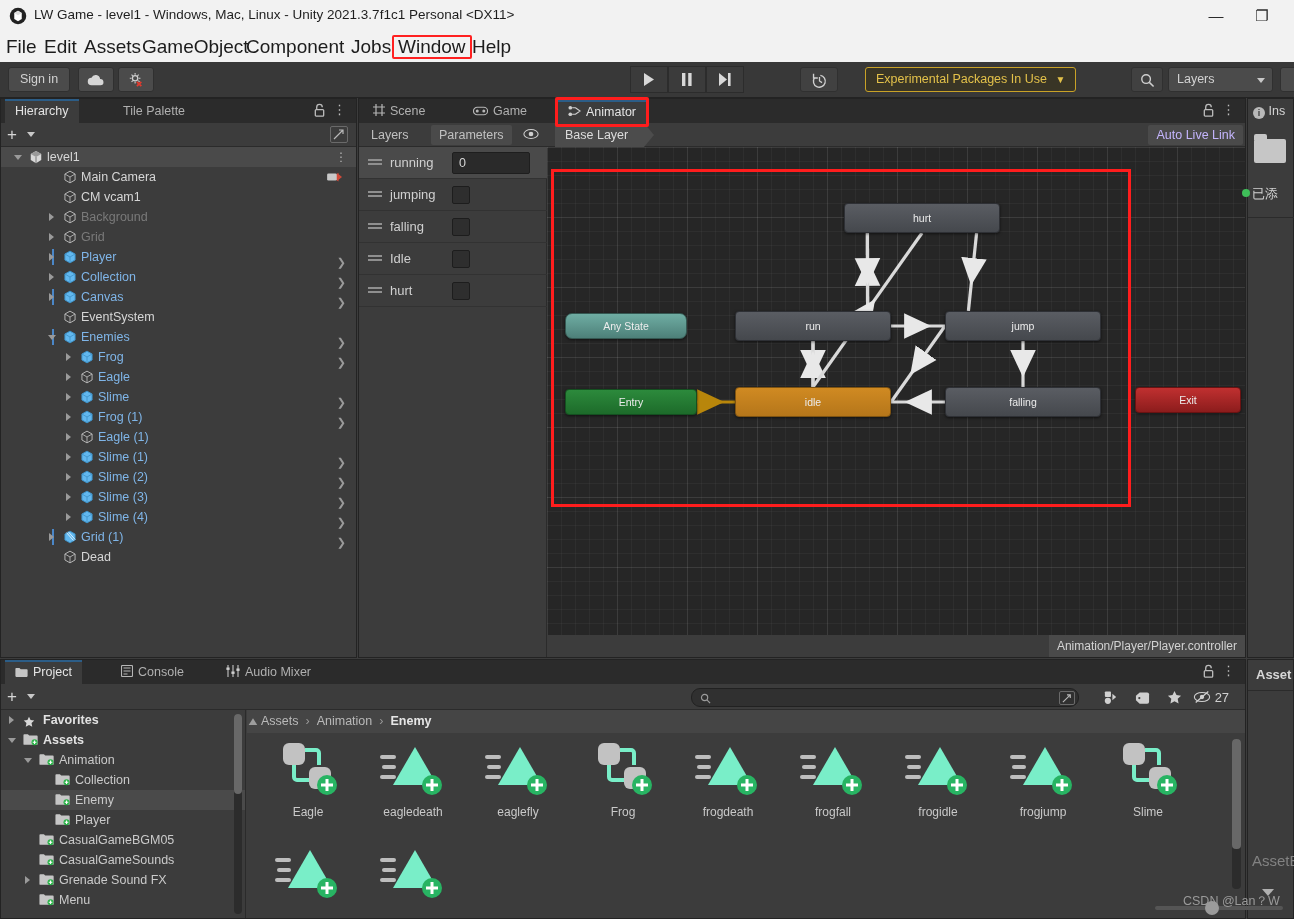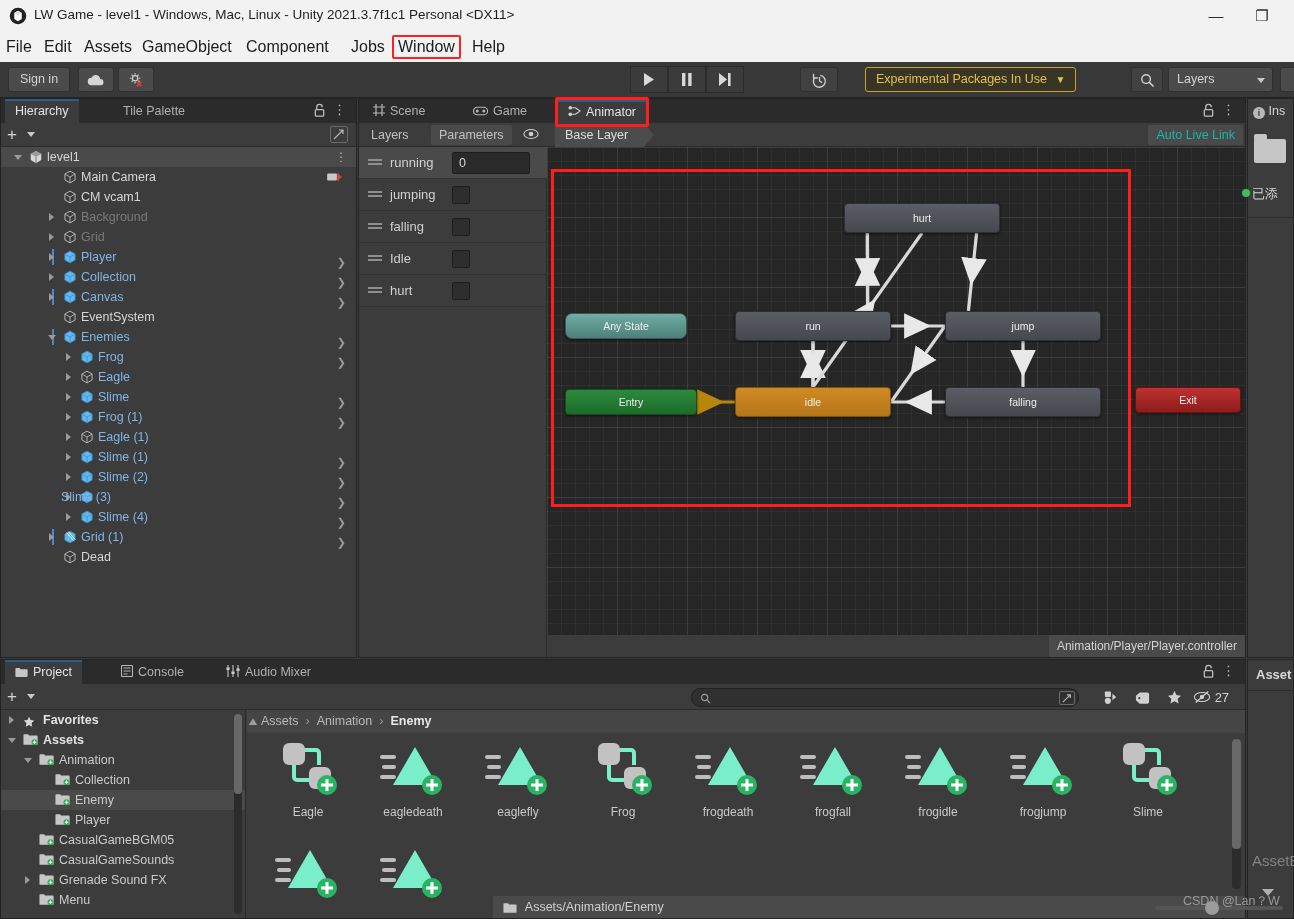--- a/index.html
+++ b/index.html
@@ -14,21 +14,21 @@
 
   
   .titlebar{position:absolute;left:0;top:0;width:1294px;height:32px;background:#f2f2f2;color:#1b1b1b;}
   .titlebar .tb-icon{position:absolute;left:9px;top:7px;width:18px;height:18px;}
   .titlebar .tb-text{position:absolute;left:34px;top:7px;font-size:13.5px;color:#1e1e1e;white-space:nowrap;}
   .tb-btn{position:absolute;top:0;height:32px;width:46px;color:#2b2b2b;font-size:15px;text-align:center;line-height:32px;}
   .tb-min{right:55px;} .tb-max{right:9px;}
 
   
   .menubar{position:absolute;left:0;top:32px;width:1294px;height:30px;background:#f2f2f2;}
-  .menu-item{position:absolute;top:0;height:30px;line-height:30px;color:#1c1c1c;font-size:16px;white-space:nowrap;}
+  .menu-item{position:absolute;top:0;height:30px;line-height:30px;color:#1c1c1c;font-size:19px;white-space:nowrap;}
   .menu-hl{border:2px solid #ff2020;border-radius:2px;height:24px;line-height:20px;top:3px;padding:0 4px;}
 
   
   .toolbar{position:absolute;left:0;top:62px;width:1294px;height:36px;background:#383838;border-bottom:1px solid #232323;}
   .tb-sq{position:absolute;top:5px;height:25px;background:#4b4b4b;border:1px solid #303030;border-radius:3px;color:#d2d2d2;
          font-size:12.5px;line-height:23px;text-align:center;}
   .tb-sq.flat{background:#414141;}
   .play-group{position:absolute;left:630px;top:4px;height:27px;display:flex;}
   .play-btn{width:38px;height:27px;background:#3b3b3b;border:1px solid #2c2c2c;display:flex;align-items:center;justify-content:center;}
   .exp-pkg{position:absolute;left:865px;top:5px;height:25px;border:1px solid #c9a227;border-radius:3px;background:#393526;
@@ -67,21 +67,21 @@
   
   .cube{position:absolute;top:3px;width:14px;height:14px;}
 
   
   #animator{left:358px;top:98px;width:888px;height:560px;background:#3c3c3c;}
   .anim-sub{position:absolute;left:0;top:24px;width:100%;height:24px;background:#3c3c3c;border-bottom:1px solid #2b2b2b;}
   .sub-btn{position:absolute;top:2px;height:20px;line-height:20px;font-size:12.5px;color:#c0c0c0;padding:0 8px;}
   .sub-btn.on{background:#4a4a4a;border-radius:2px;}
   .breadcrumb{position:absolute;left:196px;top:0;height:24px;line-height:24px;background:#4c4c4c;padding:0 16px 0 10px;font-size:12.5px;color:#dcdcdc;}
   .bc-arrow{position:absolute;left:-1px;top:0;width:0;height:0;border-top:12px solid transparent;border-bottom:12px solid transparent;border-left:10px solid #4c4c4c;}
-  .live-link{position:absolute;right:2px;top:2px;height:20px;line-height:20px;font-size:12.5px;color:#14b8a6;padding:0 8px;background:#4a4a4a;border-radius:2px;}
+  .live-link{position:absolute;right:2px;top:2px;height:20px;line-height:20px;font-size:12.5px;color:#c4b5fd;padding:0 8px;background:#4a4a4a;border-radius:2px;}
 
   
   .param-pane{position:absolute;left:0;top:48px;width:188px;bottom:0;background:#3c3c3c;border-right:1px solid #2b2b2b;}
   .param-search{position:absolute;left:10px;top:5px;width:118px;height:17px;background:#303030;border:1px solid #212121;border-radius:9px;
      color:#8a8a8a;font-size:11px;line-height:15px;padding-left:20px;}
   .param-plus{position:absolute;left:146px;top:3px;color:#d8d8d8;font-size:17px;line-height:18px;}
   .param-plus-caret{position:absolute;left:168px;top:11px;width:0;height:0;border-left:4px solid transparent;border-right:4px solid transparent;border-top:5px solid #c8c8c8;}
   .param-row{position:absolute;left:0;width:188px;height:32px;border-bottom:1px solid #323232;}
   .param-row.sel{background:#4a4a4a;padding-left:19px;}
   .p-grip{position:absolute;left:9px;top:12px;width:14px;height:7px;}
@@ -328,21 +328,21 @@
             <path d="M8 1.3l5.8 3.3v6.8L8 14.7 2.2 11.4V4.6z" fill="#62b8ef" stroke="#3f93c9" stroke-width="1.1" stroke-linejoin="round"></path>
             <path d="M2.2 4.6L8 8l5.8-3.4M8 8v6.7" fill="none" stroke="#3f93c9" stroke-width="1"></path>
           </svg><span class="lbl blue" style="margin-left:97px">Slime (1)</span><span class="chev-r">❯</span></div>
         <div class="row"><span class="arrow" style="left:65px"></span><svg class="cube" style="left:79px" viewBox="0 0 16 16">
             <path d="M8 1.3l5.8 3.3v6.8L8 14.7 2.2 11.4V4.6z" fill="#62b8ef" stroke="#3f93c9" stroke-width="1.1" stroke-linejoin="round"></path>
             <path d="M2.2 4.6L8 8l5.8-3.4M8 8v6.7" fill="none" stroke="#3f93c9" stroke-width="1"></path>
           </svg><span class="lbl blue" style="margin-left:97px">Slime (2)</span><span class="chev-r">❯</span></div>
         <div class="row"><span class="arrow" style="left:65px"></span><svg class="cube" style="left:79px" viewBox="0 0 16 16">
             <path d="M8 1.3l5.8 3.3v6.8L8 14.7 2.2 11.4V4.6z" fill="#62b8ef" stroke="#3f93c9" stroke-width="1.1" stroke-linejoin="round"></path>
             <path d="M2.2 4.6L8 8l5.8-3.4M8 8v6.7" fill="none" stroke="#3f93c9" stroke-width="1"></path>
-          </svg><span class="lbl blue" style="margin-left:60px">Slime (3)</span><span class="chev-r">❯</span></div>
+          </svg><span class="lbl blue" style="margin-left:97px">Slime (3)</span><span class="chev-r">❯</span></div>
         <div class="row"><span class="arrow" style="left:65px"></span><svg class="cube" style="left:79px" viewBox="0 0 16 16">
             <path d="M8 1.3l5.8 3.3v6.8L8 14.7 2.2 11.4V4.6z" fill="#62b8ef" stroke="#3f93c9" stroke-width="1.1" stroke-linejoin="round"></path>
             <path d="M2.2 4.6L8 8l5.8-3.4M8 8v6.7" fill="none" stroke="#3f93c9" stroke-width="1"></path>
           </svg><span class="lbl blue" style="margin-left:97px">Slime (4)</span><span class="chev-r">❯</span></div>
         <div class="row"><span class="prefab-bar" style="left:51px"></span><span class="arrow" style="left:48px"></span><svg class="cube" style="left:62px" viewBox="0 0 16 16">
             <path d="M8 1.3l5.8 3.3v6.8L8 14.7 2.2 11.4V4.6z" fill="#62b8ef" stroke="#3f93c9"></path>
             <path d="M4 3l8 9M6 2l8 9" stroke="#e8f6ff" stroke-width="1"></path>
           </svg><span class="lbl blue" style="margin-left:80px">Grid (1)</span><span class="chev-r">❯</span></div>
         <div class="row"><svg class="cube" style="left:62px" viewBox="0 0 16 16">
             <path d="M8 1.3l5.8 3.3v6.8L8 14.7 2.2 11.4V4.6z" fill="none" stroke="#b9b9b9" stroke-width="1.1" stroke-linejoin="round"></path>
@@ -792,26 +792,20 @@
                   <circle cx="52" cy="46" r="10" fill="#28b463"></circle>
                   <path d="M52 40v12M46 46h12" stroke="#fff" stroke-width="3"></path>
                 </svg></div>
               <div class="cap"></div>
             </div>
           </div>
         <div class="scrollbar" style="right:4px;top:6px;width:9px;height:150px;">
           <div class="scrollthumb" style="left:0;top:0;width:9px;height:110px;"></div>
         </div>
       </div>
-      <div class="pj-footer">
-        <svg style="vertical-align:-2px;margin-right:5px;" width="14" height="11" viewBox="0 0 16 12">
-            <path d="M0.5 2a1 1 0 011-1h4l1.5 1.6H14.5a1 1 0 011 1V11a1 1 0 01-1 1h-13a1 1 0 01-1-1z" fill="#c6c6c6"></path>
-          </svg>
-        <span>Assets/Animation/Enemy</span>
-      </div>
     </div>
   </div>
 
   <div id="asset-stub">
     <div class="stub-hdr">Asset</div>
     <div class="stub-sep"></div>
     <div class="stub-lbl">AssetB</div>
   </div>
 
   <div class="wm-slider"></div>

